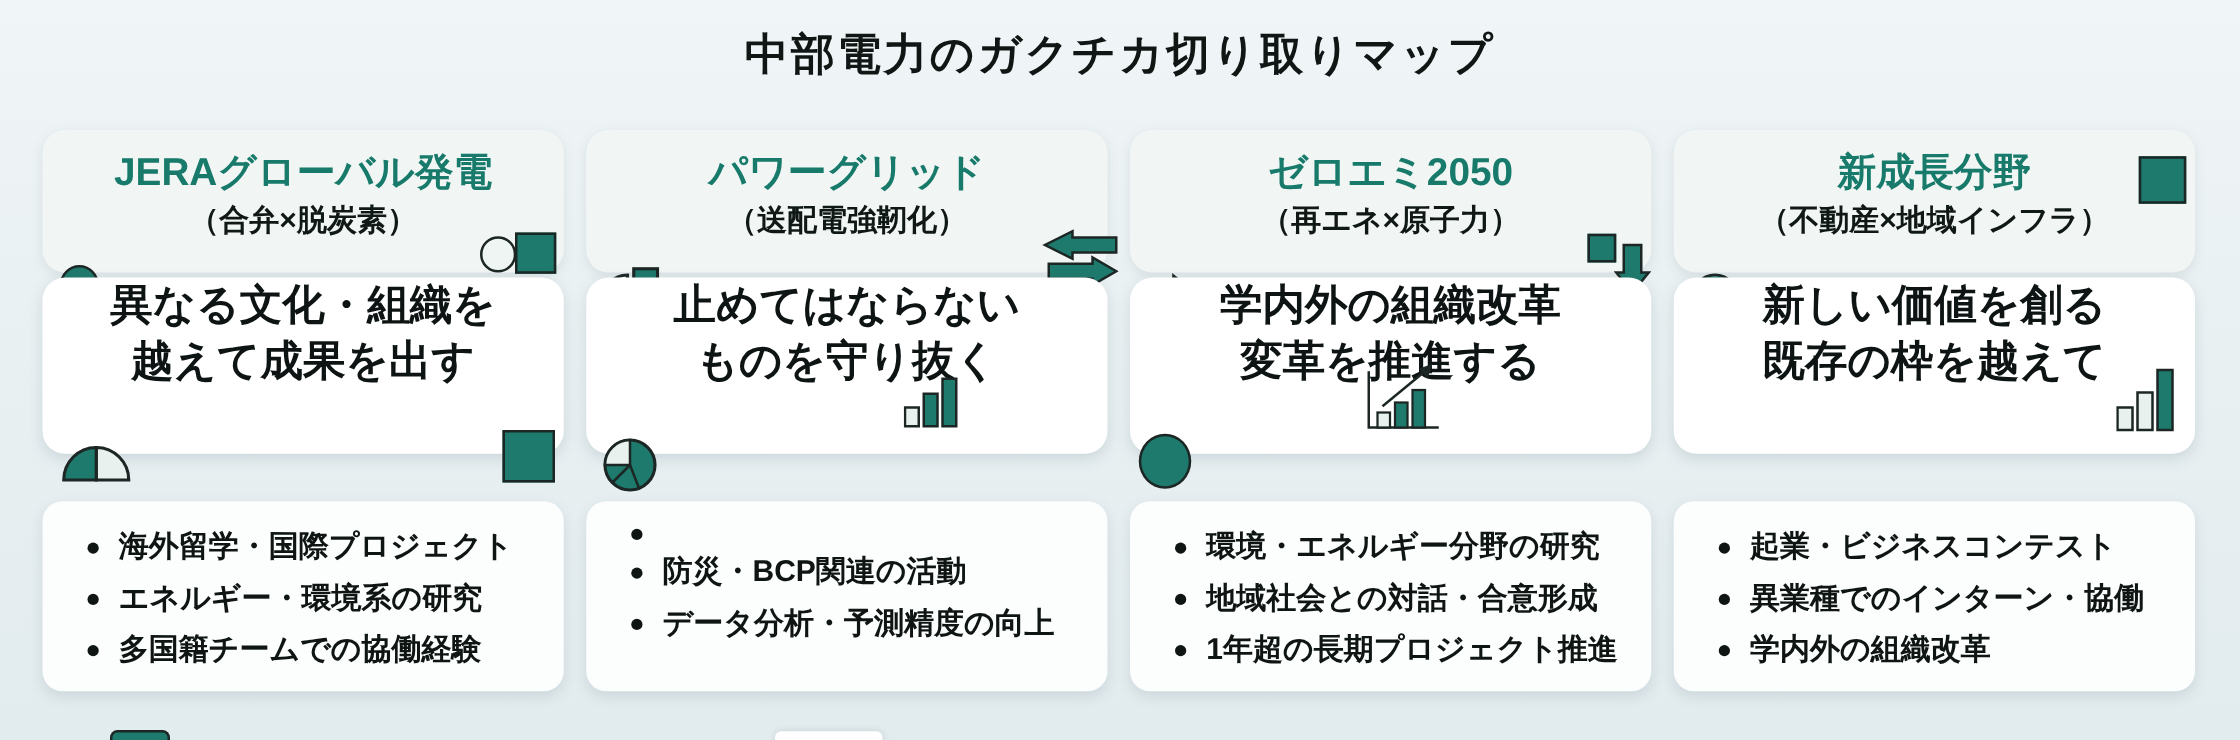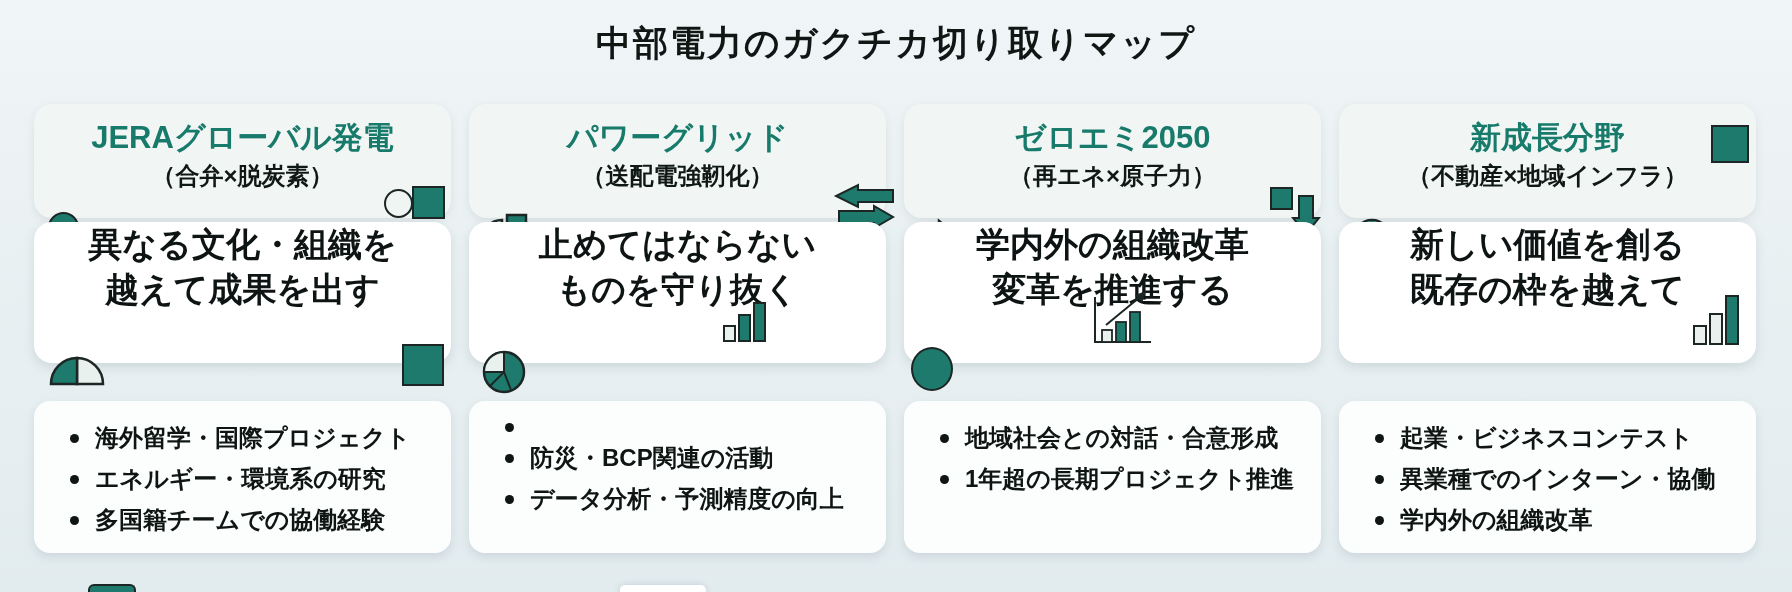--- a/index.html
+++ b/index.html
@@ -148,20 +148,24 @@
       <rect x="10" y="43" width="10" height="12" fill="#e8f1ee" stroke="#1c2725" stroke-width="1.8"></rect>
       <rect x="24" y="35" width="10" height="20" fill="#1e7a6c" stroke="#1c2725" stroke-width="1.8"></rect>
       <rect x="38" y="25" width="10" height="30" fill="#1e7a6c" stroke="#1c2725" stroke-width="1.8"></rect>
       <line x1="14" y1="38" x2="48" y2="10" stroke="#1c2725" stroke-width="2"></line>
       <polygon points="54,4 43,8 50,16" fill="#1c2725"></polygon>
     </svg>
 
     <div class="bullet-card">
       <div class="bullet-row">
           <span class="dot"></span>
+          <span>環境・エネルギー分野の研究</span>
+        </div>
+      <div class="bullet-row">
+          <span class="dot"></span>
           <span>地域社会との対話・合意形成</span>
         </div>
       <div class="bullet-row">
           <span class="dot"></span>
           <span>1年超の長期プロジェクト推進</span>
         </div>
     </div>
   </div>
 
   <div class="col col-4">

